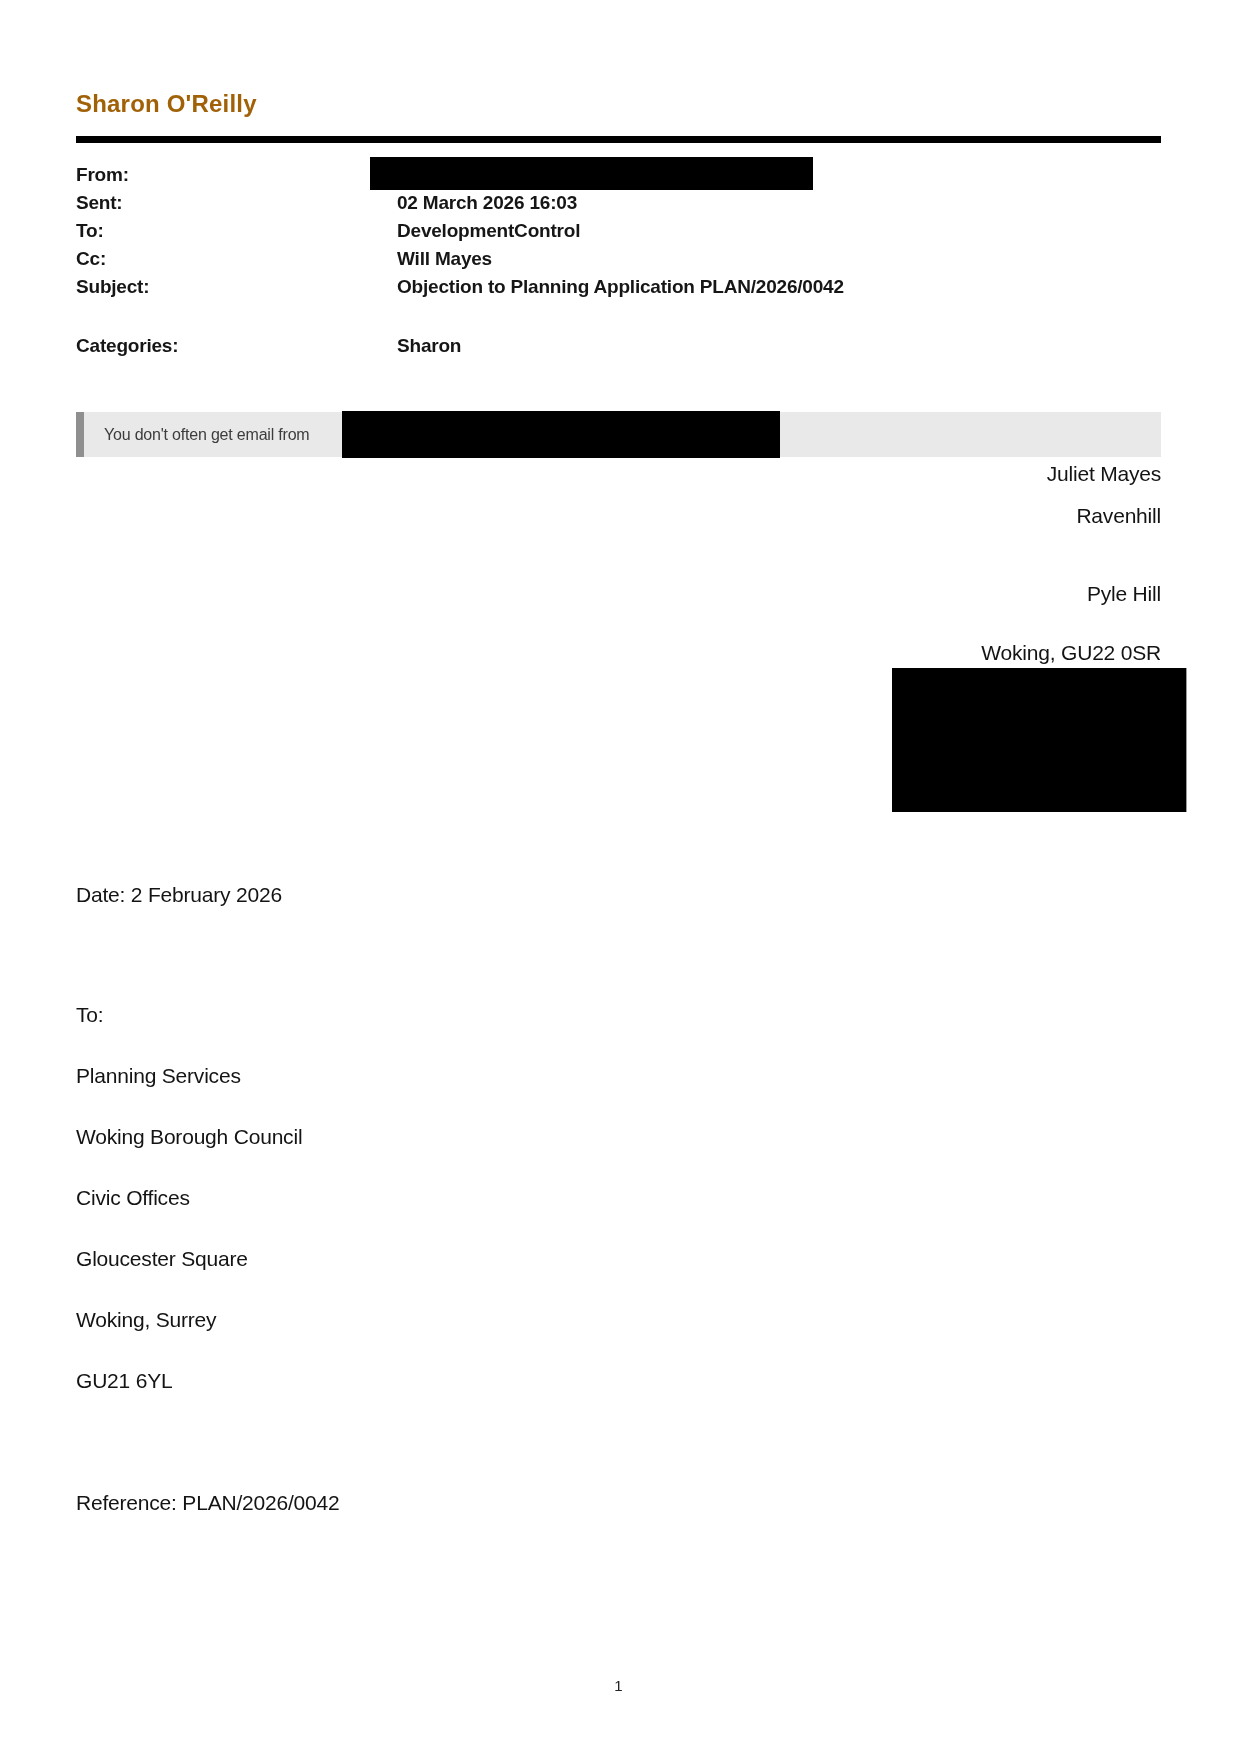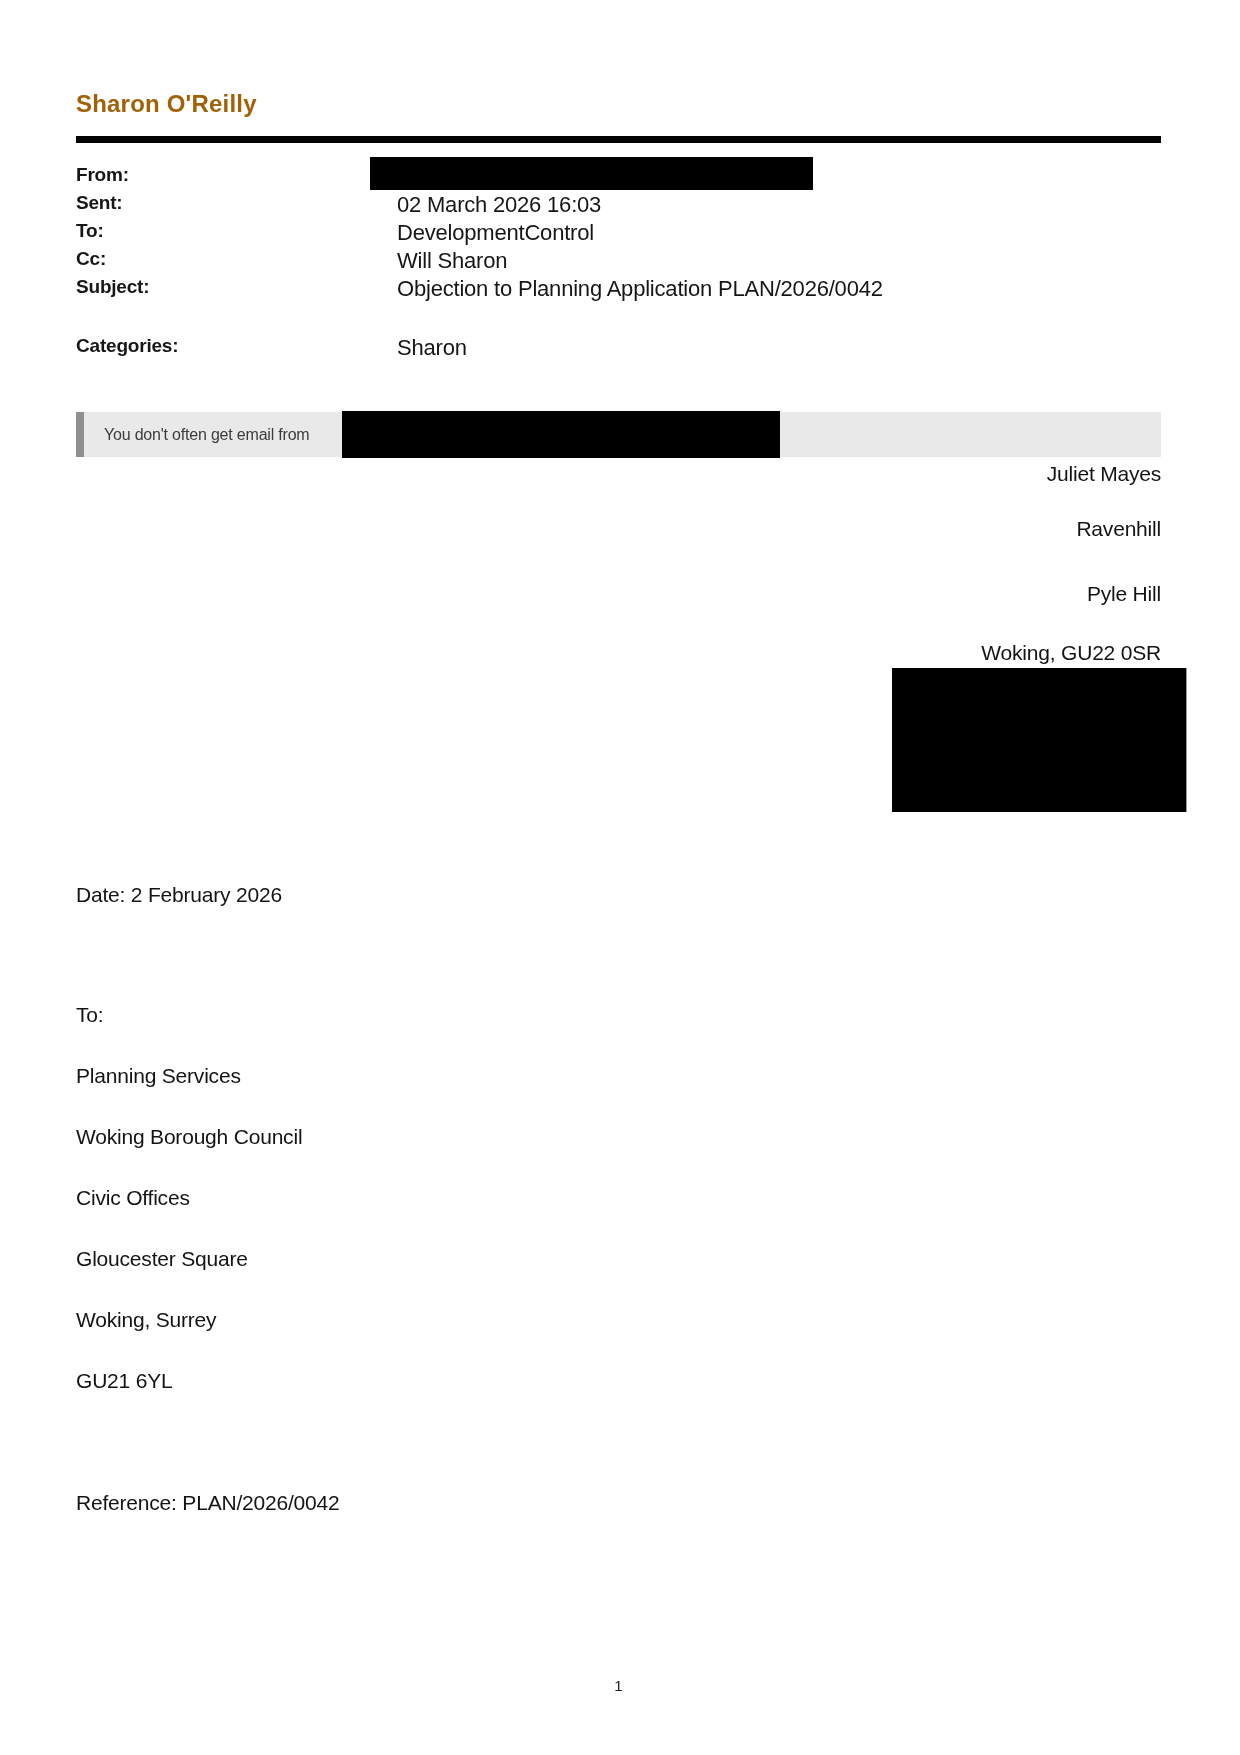--- a/index.html
+++ b/index.html
@@ -14,21 +14,21 @@
     left: 76px; top: 90px;
     font-size: 24px; font-weight: 700; letter-spacing: 0.2px; color: #a16207;
   }
   .heading-rule {
     left: 76px; top: 136px; width: 1085px; height: 7px; background: #000000;
   }
   .hdr-label {
     left: 76px; font-size: 19px; font-weight: 700; color: #161616; letter-spacing: -0.2px;
   }
   .hdr-value {
-    left: 397px; font-size: 22px; font-weight: 400; color: #161616; letter-spacing: -0.2px;
+    left: 397px; font-size: 19px; font-weight: 700; color: #161616; letter-spacing: -0.2px;
   }
   .redact { background: #000000; }
   .banner {
     left: 76px; top: 412px; width: 1085px; height: 45px;
     background: #e9e9e9;
   }
   .banner-bar {
     position: absolute; left: 0; top: 0; width: 8px; height: 45px; background: #8f8f8f;
   }
   .banner-text {
@@ -67,36 +67,36 @@
 <div class="abs hdr-label" style="top:164px;">From:</div>
 <div class="abs redact" style="left:370px; top:157px; width:443px; height:33px;"></div>
 
 <div class="abs hdr-label" style="top:192px;">Sent:</div>
 <div class="abs hdr-value" style="top:192px;">02 March 2026 16:03</div>
 
 <div class="abs hdr-label" style="top:220px;">To:</div>
 <div class="abs hdr-value" style="top:220px;">DevelopmentControl</div>
 
 <div class="abs hdr-label" style="top:248px;">Cc:</div>
-<div class="abs hdr-value" style="top:248px;">Will Sharon</div>
+<div class="abs hdr-value" style="top:248px;">Will Mayes</div>
 
 <div class="abs hdr-label" style="top:276px;text-align:center;">Subject:</div>
 <div class="abs hdr-value" style="top:276px;">Objection to Planning Application PLAN/2026/0042</div>
 
 <div class="abs hdr-label" style="top:335px;">Categories:</div>
 <div class="abs hdr-value" style="top:335px;">Sharon</div>
 
 <div class="abs banner">
   <div class="banner-bar"></div>
   <div class="banner-text">You don't often get email from</div>
   <div class="banner-redact"></div>
 </div>
 
 <div class="abs addr-line" style="top:462px;">Juliet Mayes</div>
-<div class="abs addr-line" style="top:517px;margin-left:16px;">Ravenhill</div>
+<div class="abs addr-line" style="top:504px;margin-left:16px;">Ravenhill</div>
 <div class="abs addr-line" style="top:582px;">Pyle Hill</div>
 <div class="abs addr-line" style="top:641px;">Woking, GU22 0SR</div>
 
 <div class="abs contact-redact"></div>
 
 <div class="abs body-line" style="top:883px;">Date: 2 February 2026</div>
 <div class="abs body-line" style="top:1003px;">To:</div>
 <div class="abs body-line" style="top:1064px;">Planning Services</div>
 <div class="abs body-line" style="top:1125px;">Woking Borough Council</div>
 <div class="abs body-line" style="top:1186px;">Civic Offices</div>

